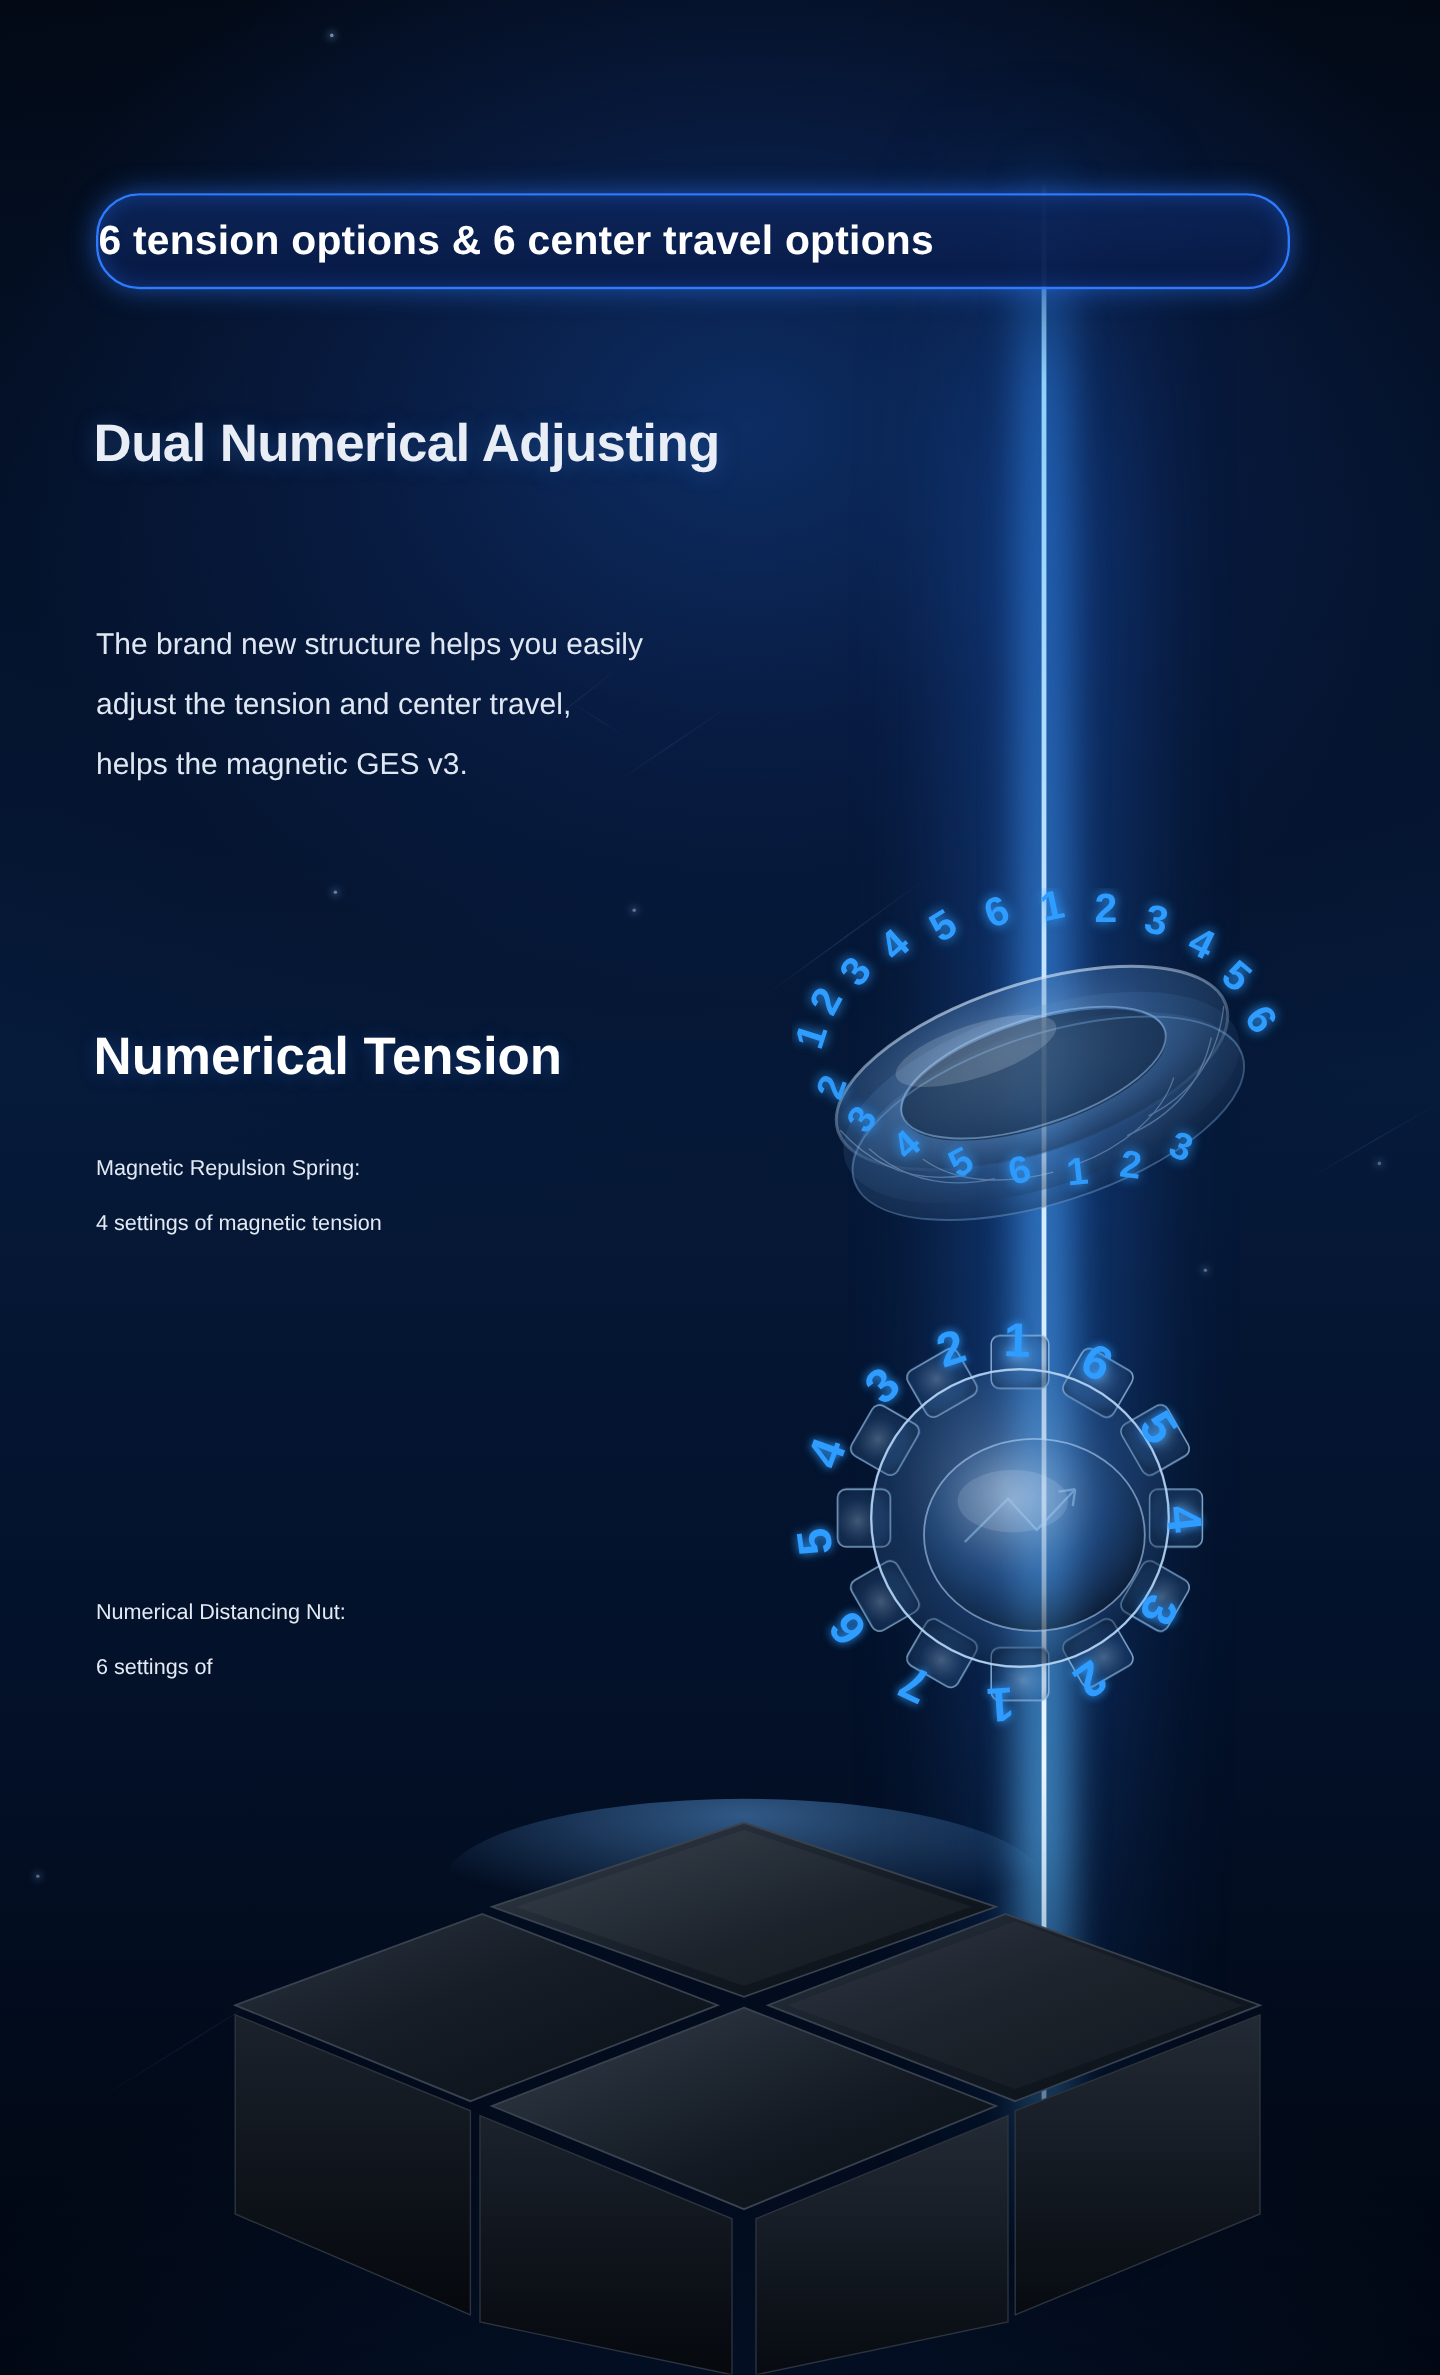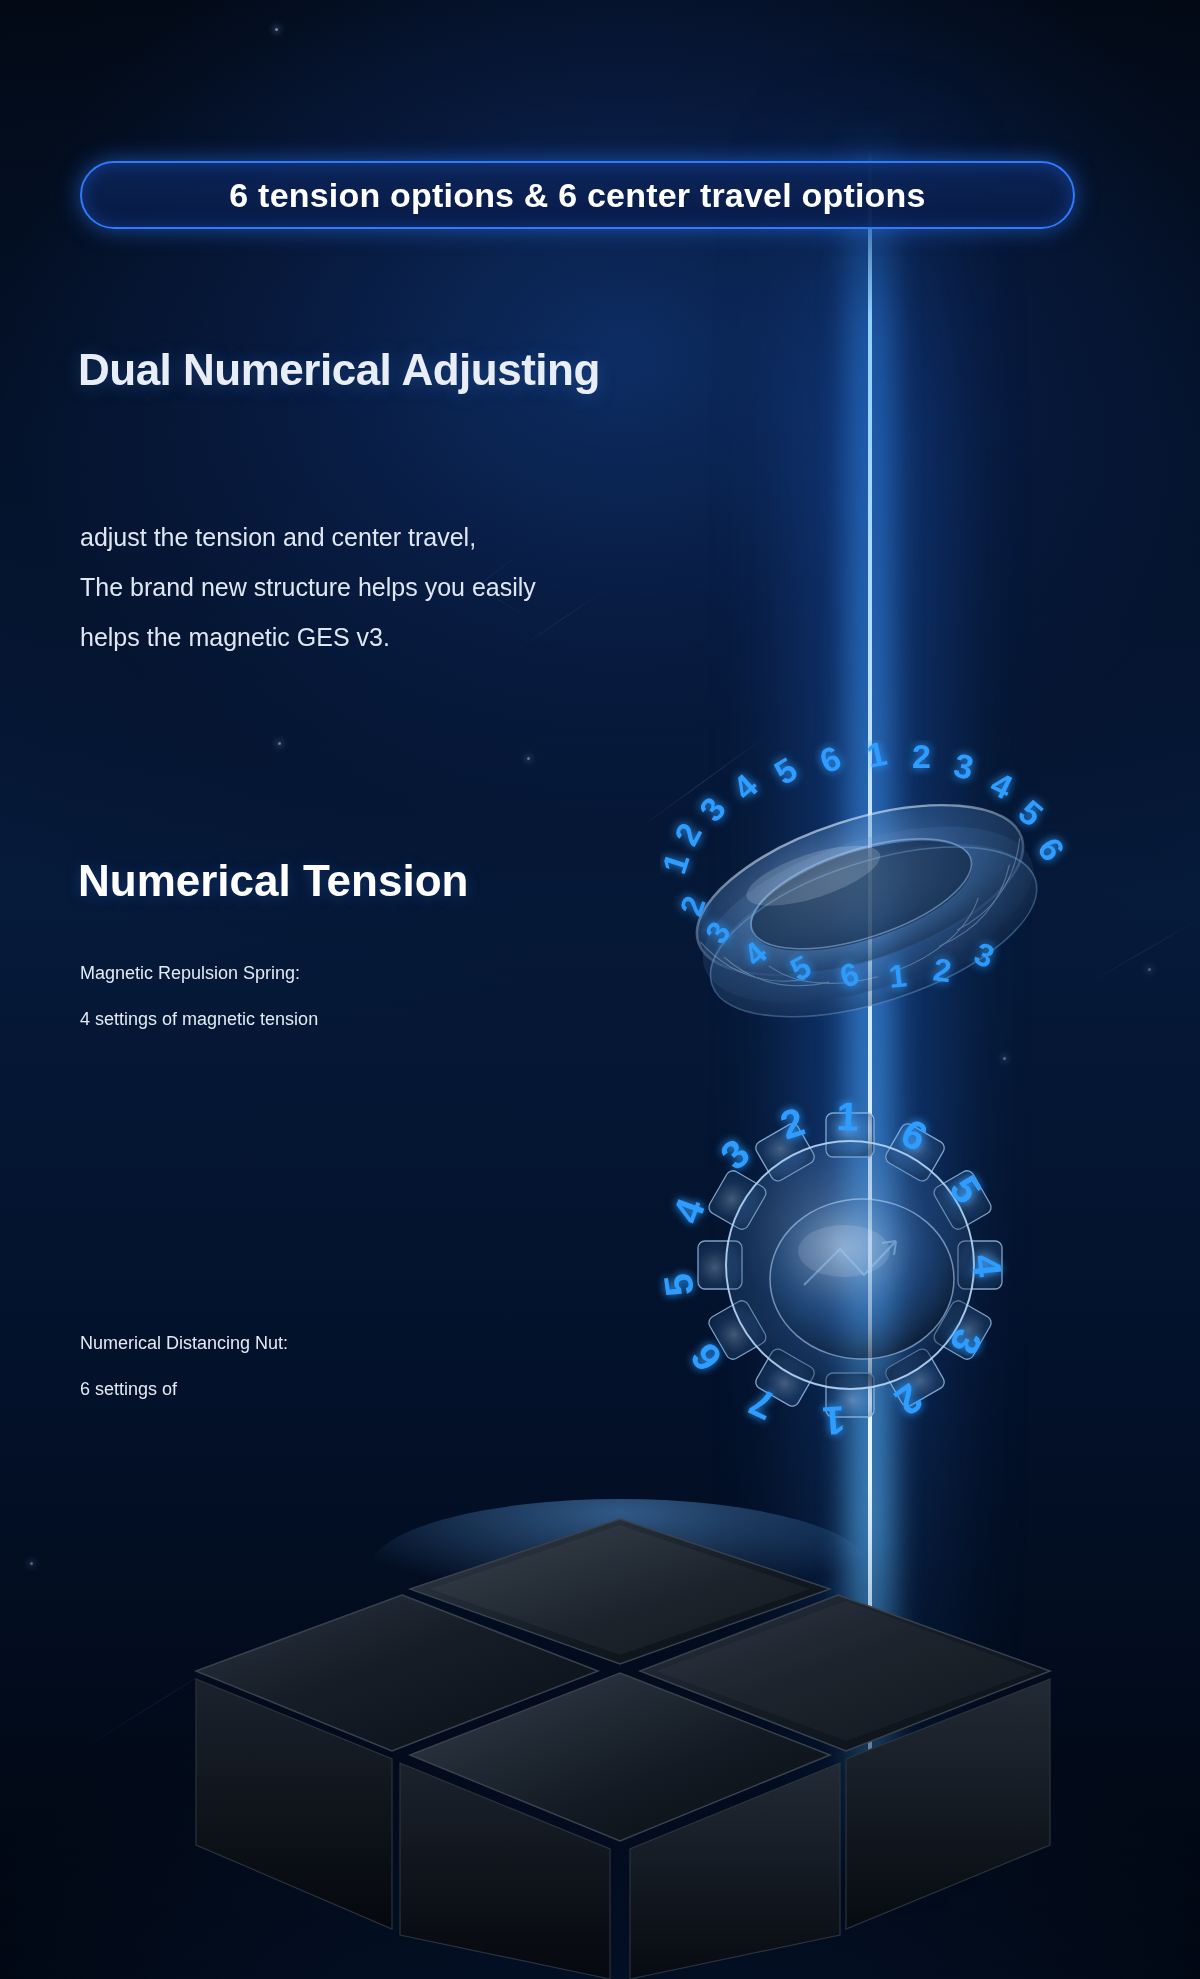--- a/index.html
+++ b/index.html
@@ -67,28 +67,27 @@
     background: linear-gradient(180deg, rgba(25,85,190,0) 0%, rgba(30,100,210,0.28) 20%, rgba(40,120,235,0.3) 60%, rgba(25,85,190,0) 100%);
     filter: blur(38px);
   }
 
   
   .badge {
     position: absolute;
     left: 80px;
     top: 161px;
     width: 995px;
-    height: 68px;
+    height: 80px;
     border-radius: 36px;
     border: 2px solid #2e7bff;
     background: linear-gradient(180deg, rgba(12,38,92,0.85) 0%, rgba(8,26,70,0.9) 100%);
     box-shadow: 0 0 22px rgba(46,123,255,0.55), inset 0 0 18px rgba(40,110,240,0.35);
     display: flex;
     align-items: center;
-    justify-content: center;
   }
   .badge-text {
     color: #ffffff;
     font-size: 34px;
     font-weight: bold;
     letter-spacing: 0.2px;
     white-space: nowrap;
   }
 
   
@@ -172,22 +171,22 @@
     <div class="beam-core"></div>
   </div>
 
   <div class="badge">
     <span class="badge-text">6 tension options &amp; 6 center travel options</span>
   </div>
 
   <h1 class="headline">Dual Numerical Adjusting</h1>
 
   <div class="subtext">
+    <div>The brand new structure helps you easily</div>
     <div>adjust the tension and center travel,</div>
-    <div>The brand new structure helps you easily</div>
     <div>helps the magnetic GES v3.</div>
   </div>
 
   <div id="feat1-title" class="feat-title">Numerical Tension</div>
   <div id="feat1-body" class="feat-body">
     <div>Magnetic Repulsion Spring:</div>
     <div>4 settings of magnetic tension</div>
   </div>
 
   <div id="feat2-body" class="feat-body">

